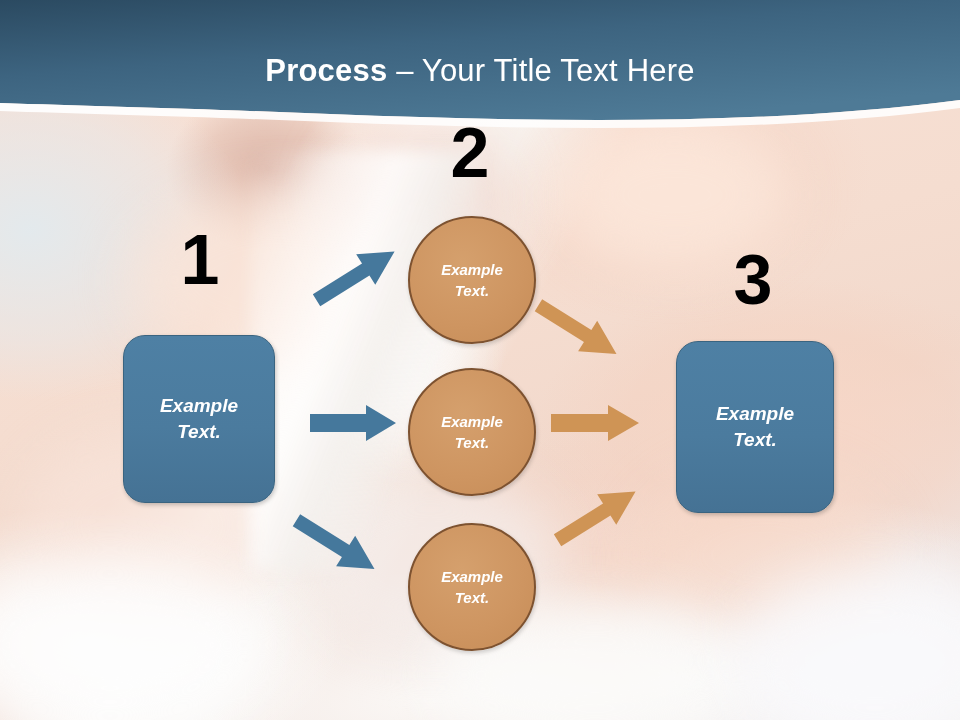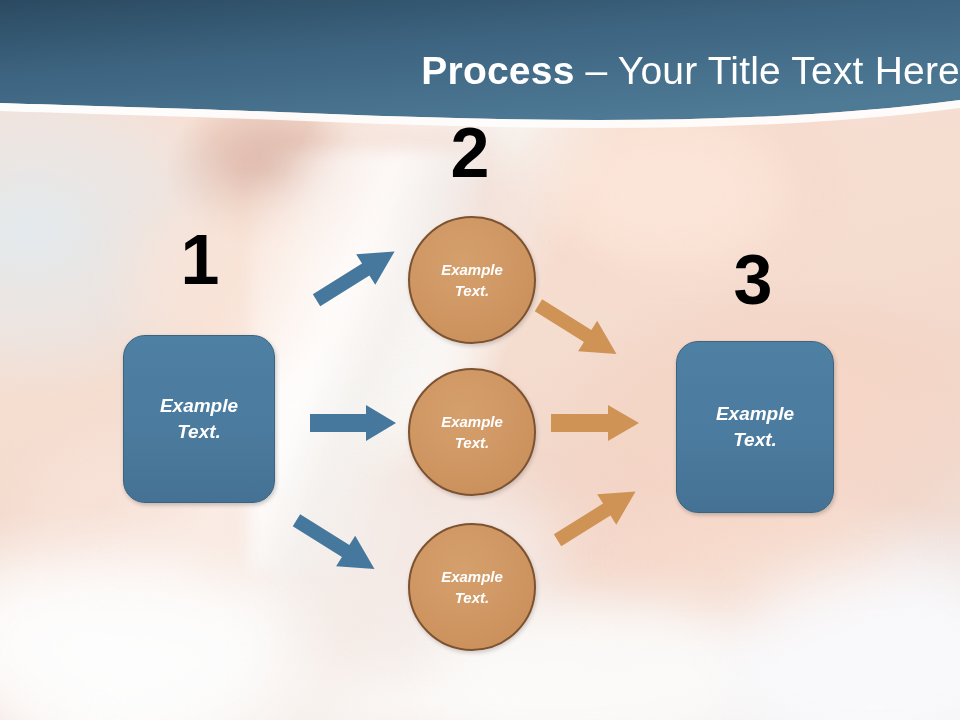--- a/index.html
+++ b/index.html
@@ -76,23 +76,23 @@
     left: 0; top: 0;
     width: 960px; height: 130px;
     overflow: visible;
   }
   .header-band svg { display: block; }
 
   .header-title {
     position: absolute;
     left: 0; top: 52px;
     width: 960px;
-    text-align: right;
+    text-align: center;
     color: #ffffff;
-    font-size: 39px;
+    font-size: 31px;
     line-height: 38px;
     letter-spacing: 0.2px;
     white-space: nowrap;
     z-index: 5;
   }
   .header-title .strong { font-weight: bold; }
   .header-title .light  { font-weight: normal; }
 
   
   .step-number {

